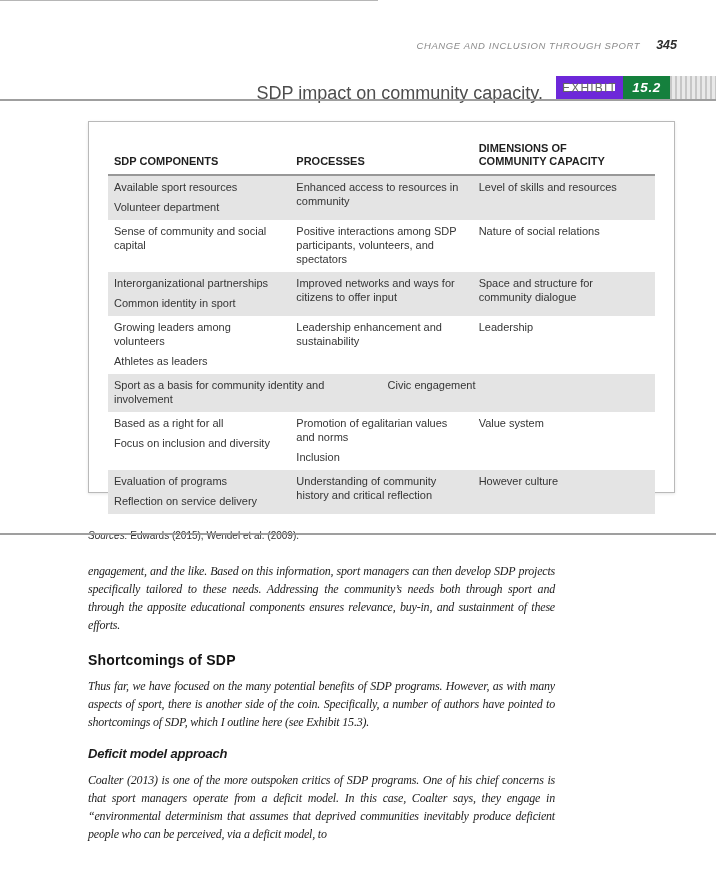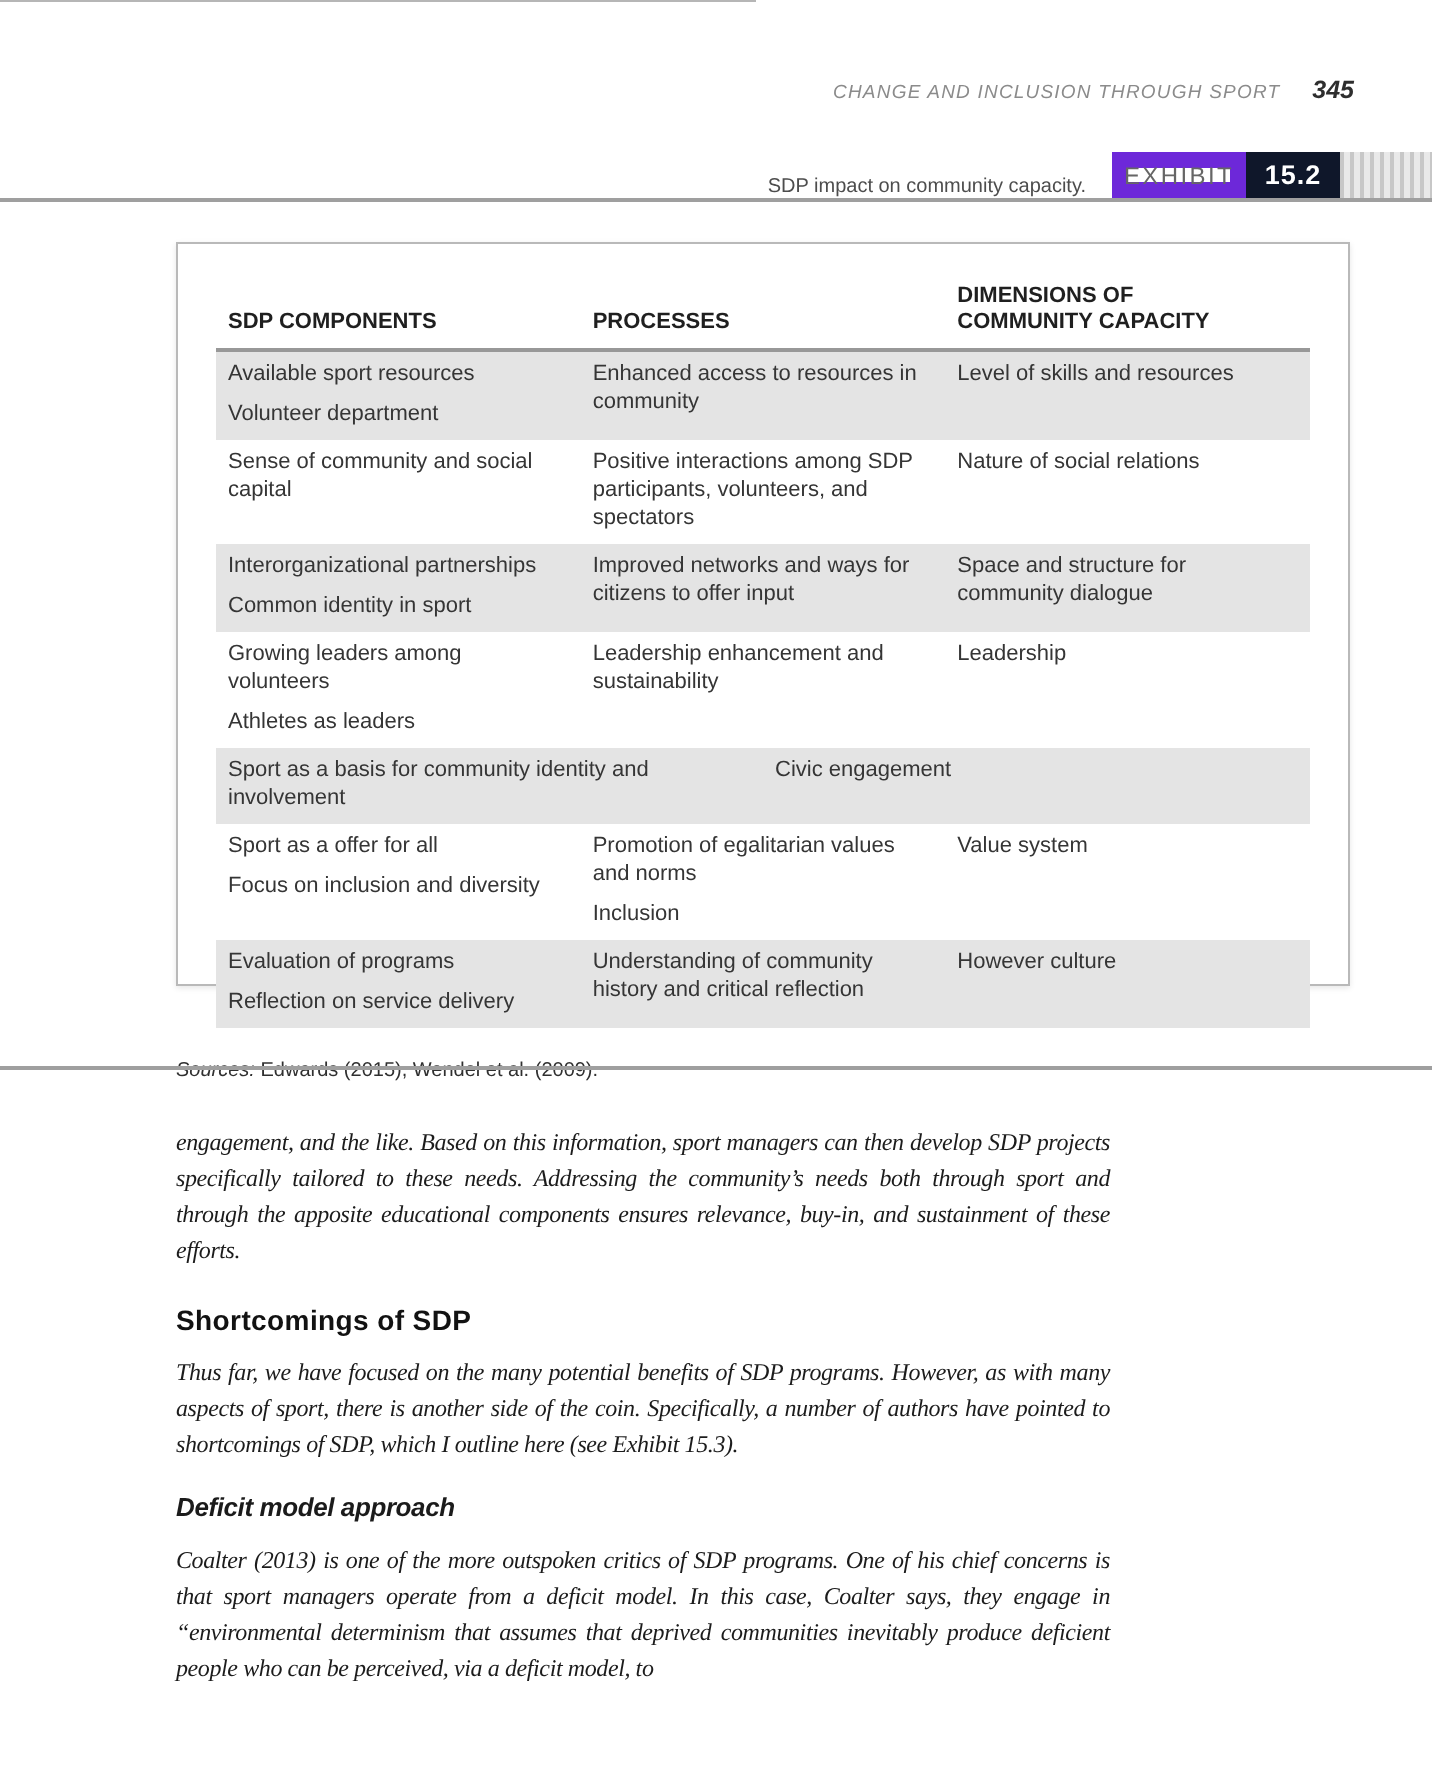--- a/index.html
+++ b/index.html
@@ -17,30 +17,30 @@
     display:flex; justify-content:flex-end; align-items:baseline; gap:16px;font-style:italic;
   }
   .running-head { font-size:9.5px; color:#8b8b8b; letter-spacing:.6px; }
   .page-number { font-size:12.5px; font-weight:bold; color:#2e2e2e; }
 
   
   .banner {
     position:absolute; top:76px; left:0; width:716px; height:23px;
     display:flex; align-items:stretch; justify-content:flex-end;
   }
-  .caption { align-self:center; font-size:10px; color:#4d4d4d; margin-right:13px;margin-top:11px; }
+  .caption { align-self:center; font-size:18px; color:#4d4d4d; margin-right:13px;margin-top:11px; }
   .exhibit-box {
     width:67px; border:8px solid #6d28d9; background:#fff;
     display:flex; align-items:center; justify-content:center;
     font-size:12px; color:#666666; letter-spacing:1.2px;
   }
   .number-box {
-    width:47px; background:#0f172a; color:#ffffff;
+    width:47px; background:#15803d; color:#ffffff;
     display:flex; align-items:center; justify-content:center;
-    font-size:13.5px; font-weight:bold; letter-spacing:.5px;
+    font-size:13.5px; font-weight:bold; font-style:italic; letter-spacing:.5px;
   }
   .stripes {
     width:46px;
     background:repeating-linear-gradient(90deg,#c7c7c7 0 2px,#e9e9e9 2px 5px);
   }
   .rule { position:absolute; left:0; width:716px; height:2px; background:#9f9f9f; }
   .rule-top { top:99px; }
   .rule-mid { top:533px; }
 
   
@@ -171,21 +171,21 @@
         <div class="t-row shaded">
           <div class="t-cell">
             <div class="cell-item">Sport as a basis for community identity and involvement</div>
           </div>
           <div class="t-cell">
             <div class="cell-item">Civic engagement</div>
           </div>
         </div>
         <div class="t-row">
           <div class="t-cell">
-            <div class="cell-item">Sport as a offer for all</div>
+            <div class="cell-item">Based as a right for all</div>
             <div class="cell-item">Focus on inclusion and diversity</div>
           </div>
           <div class="t-cell">
             <div class="cell-item">Promotion of egalitarian values and norms</div>
             <div class="cell-item">Inclusion</div>
           </div>
           <div class="t-cell">
             <div class="cell-item">Value system</div>
           </div>
         </div>

